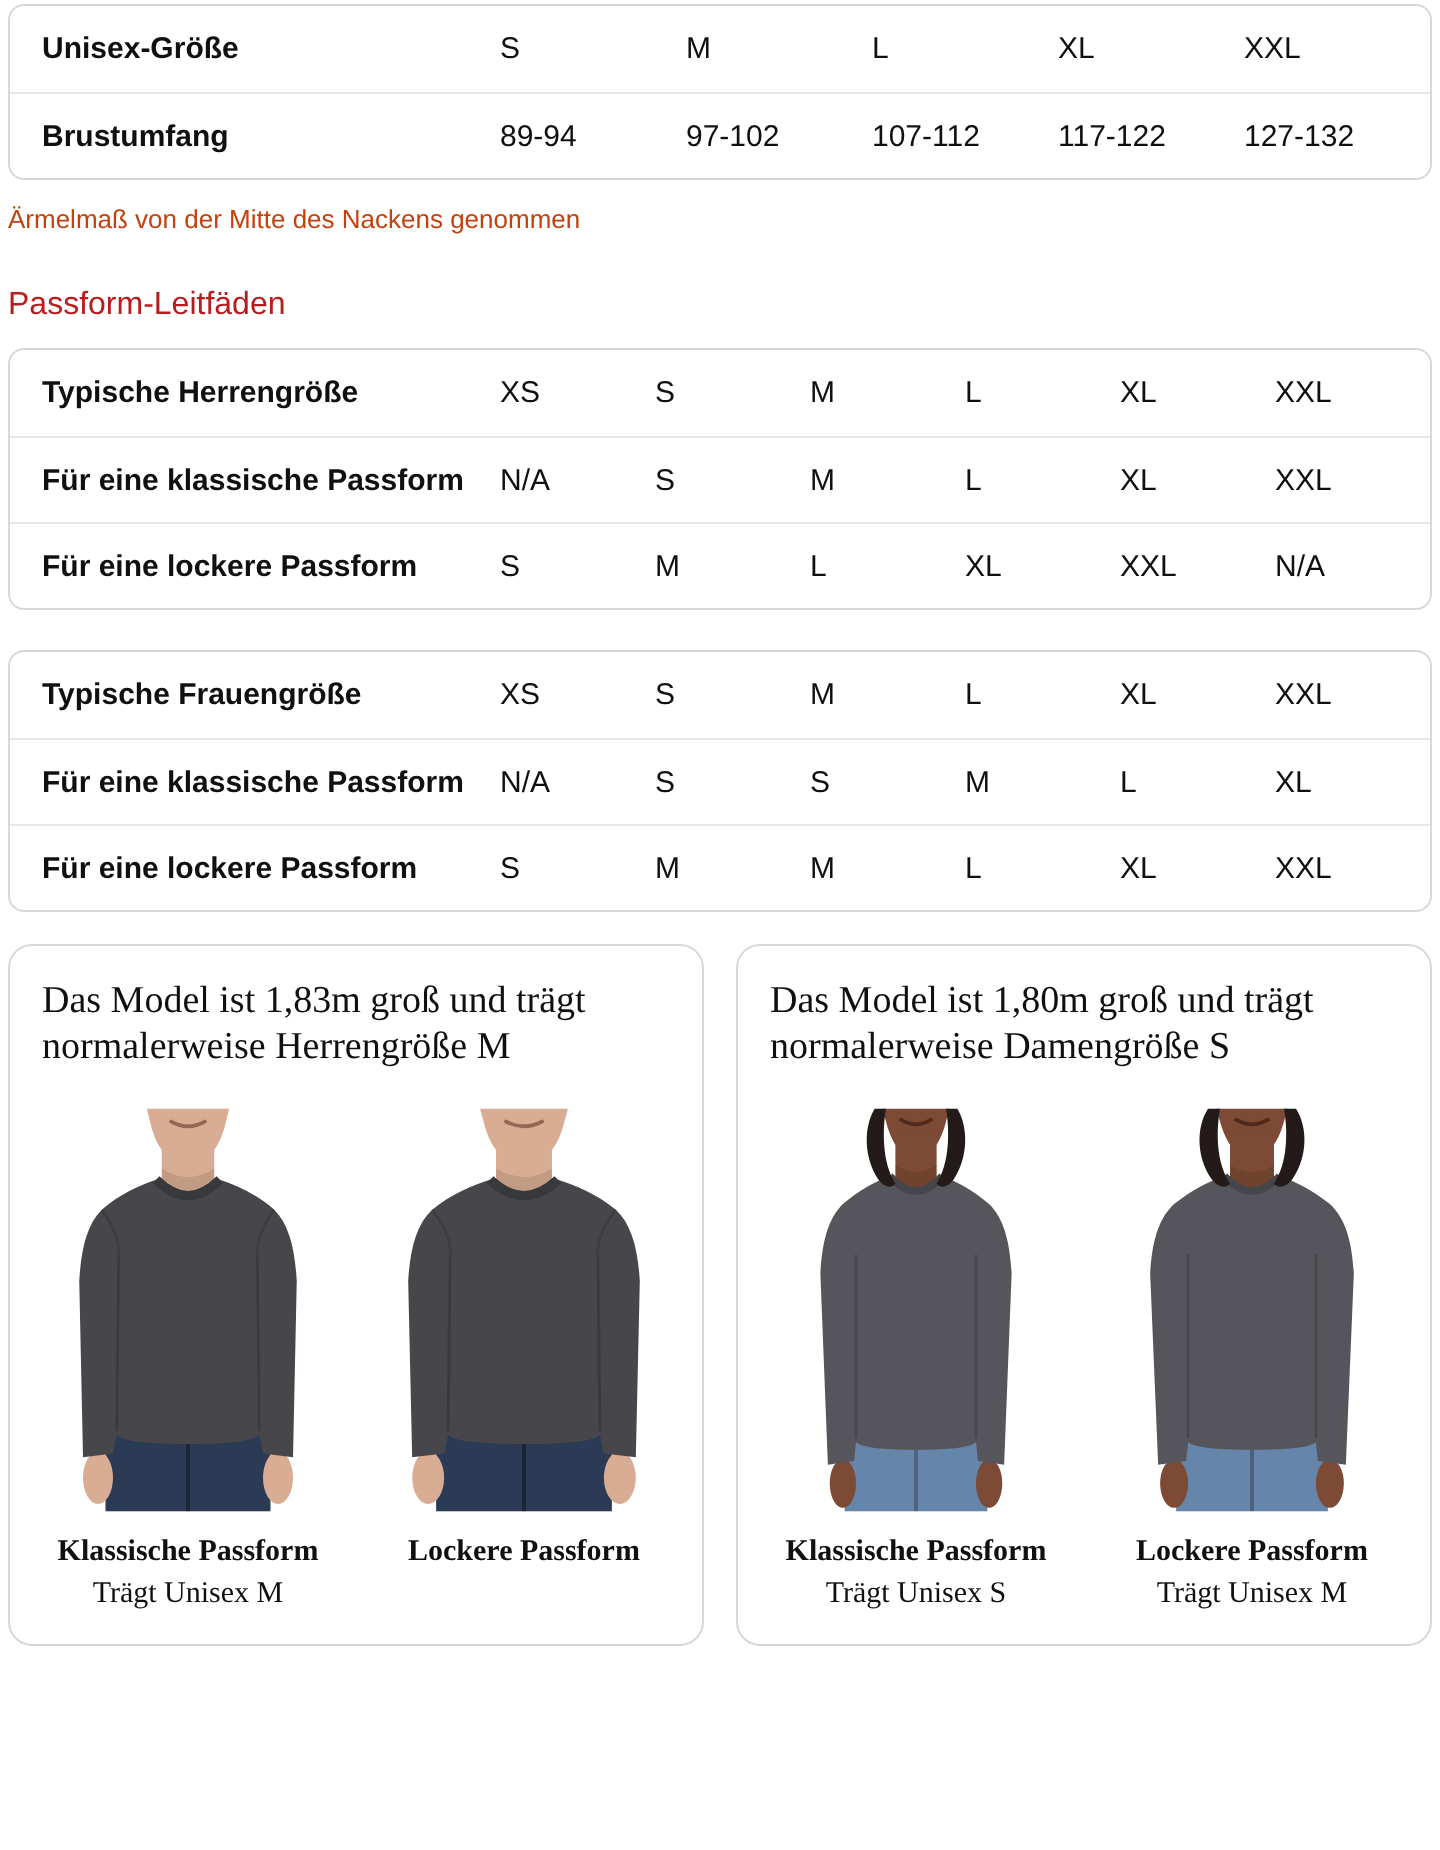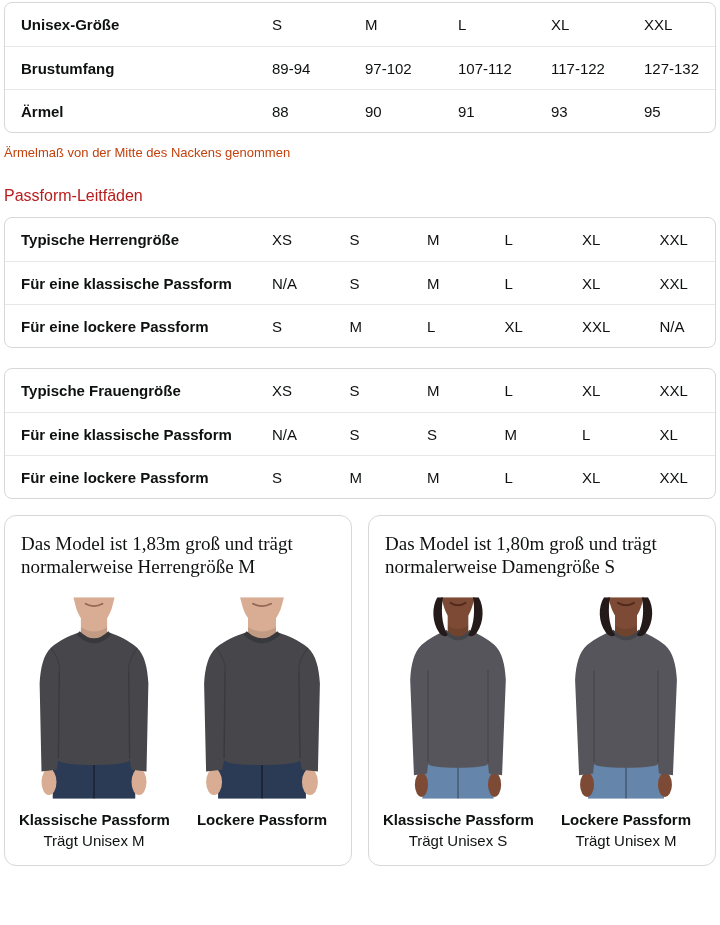--- a/index.html
+++ b/index.html
@@ -22,21 +22,20 @@
   .table {
     border: 1px solid #D5D9D9;
     border-radius: 8px;
     overflow: hidden;
     background: #fff;
   }
   .trow {
     display: flex;
     align-items: center;
     height: 43px;
-    gap: 22px;
   }
   .trow + .trow { border-top: 1px solid #E7E7E7; justify-content: space-between; }
   .tlabel {
     width: 245px;
     flex-shrink: 0;
     padding-left: 16px;
     font-weight: 700;
     font-size: 15px;
   }
   .tcell { flex: 1; font-size: 15px; }
@@ -62,21 +61,21 @@
     border-radius: 12px;
     padding: 16px 14px 14px 14px;
     background: #fff;
   }
   .card-heading {
     font-size: 19px;
     line-height: 23px;
     padding: 0 2px;
     font-family: Liberation Serif, serif;
   }
-  .figures { display: flex; gap: 18px; margin-top: 14px; }
+  .figures { display: flex; gap: 18px; margin-top: 14px; font-family: Liberation Serif, serif; }
   .figure { flex: 1; text-align: center; min-width: 0; }
   .figure svg { width: 100%; height: 212px; display: block; background: #fff; }
   .fig-fit  { font-weight: 700; font-size: 15px; line-height: 21px; margin-top: 5px; white-space: nowrap; }
   .fig-size { font-size: 15px; line-height: 21px; white-space: nowrap; }
 
   
   .male   { --skin:#d9ad93; --shirt:#47474b; --jeans:#2b3a55; --collar:#38393d; --hair:transparent; }
   .female { --skin:#7d4b35; --shirt:#55555b; --jeans:#6685ab; --collar:#45464c; --hair:#241a19; }
   .defs-hidden { position: absolute; width: 0; height: 0; overflow: hidden; }
 </style>
@@ -133,28 +132,20 @@
       <div class="tcell">XXL</div>
     </div>
     <div class="trow">
       <div class="tlabel">Brustumfang</div>
       <div class="tcell">89-94</div>
       <div class="tcell">97-102</div>
       <div class="tcell">107-112</div>
       <div class="tcell">117-122</div>
       <div class="tcell">127-132</div>
     </div>
-    <div class="trow">
-      <div class="tlabel">Ärmel</div>
-      <div class="tcell">88</div>
-      <div class="tcell">90</div>
-      <div class="tcell">91</div>
-      <div class="tcell">93</div>
-      <div class="tcell">95</div>
-    </div>
   </div>
 
   <div class="note">Ärmelmaß von der Mitte des Nackens genommen</div>
 
   <div class="section-title">Passform-Leitfäden</div>
 
   <div class="table fit-table">
     <div class="trow">
       <div class="tlabel">Typische Herrengröße</div>
       <div class="tcell">XS</div>

